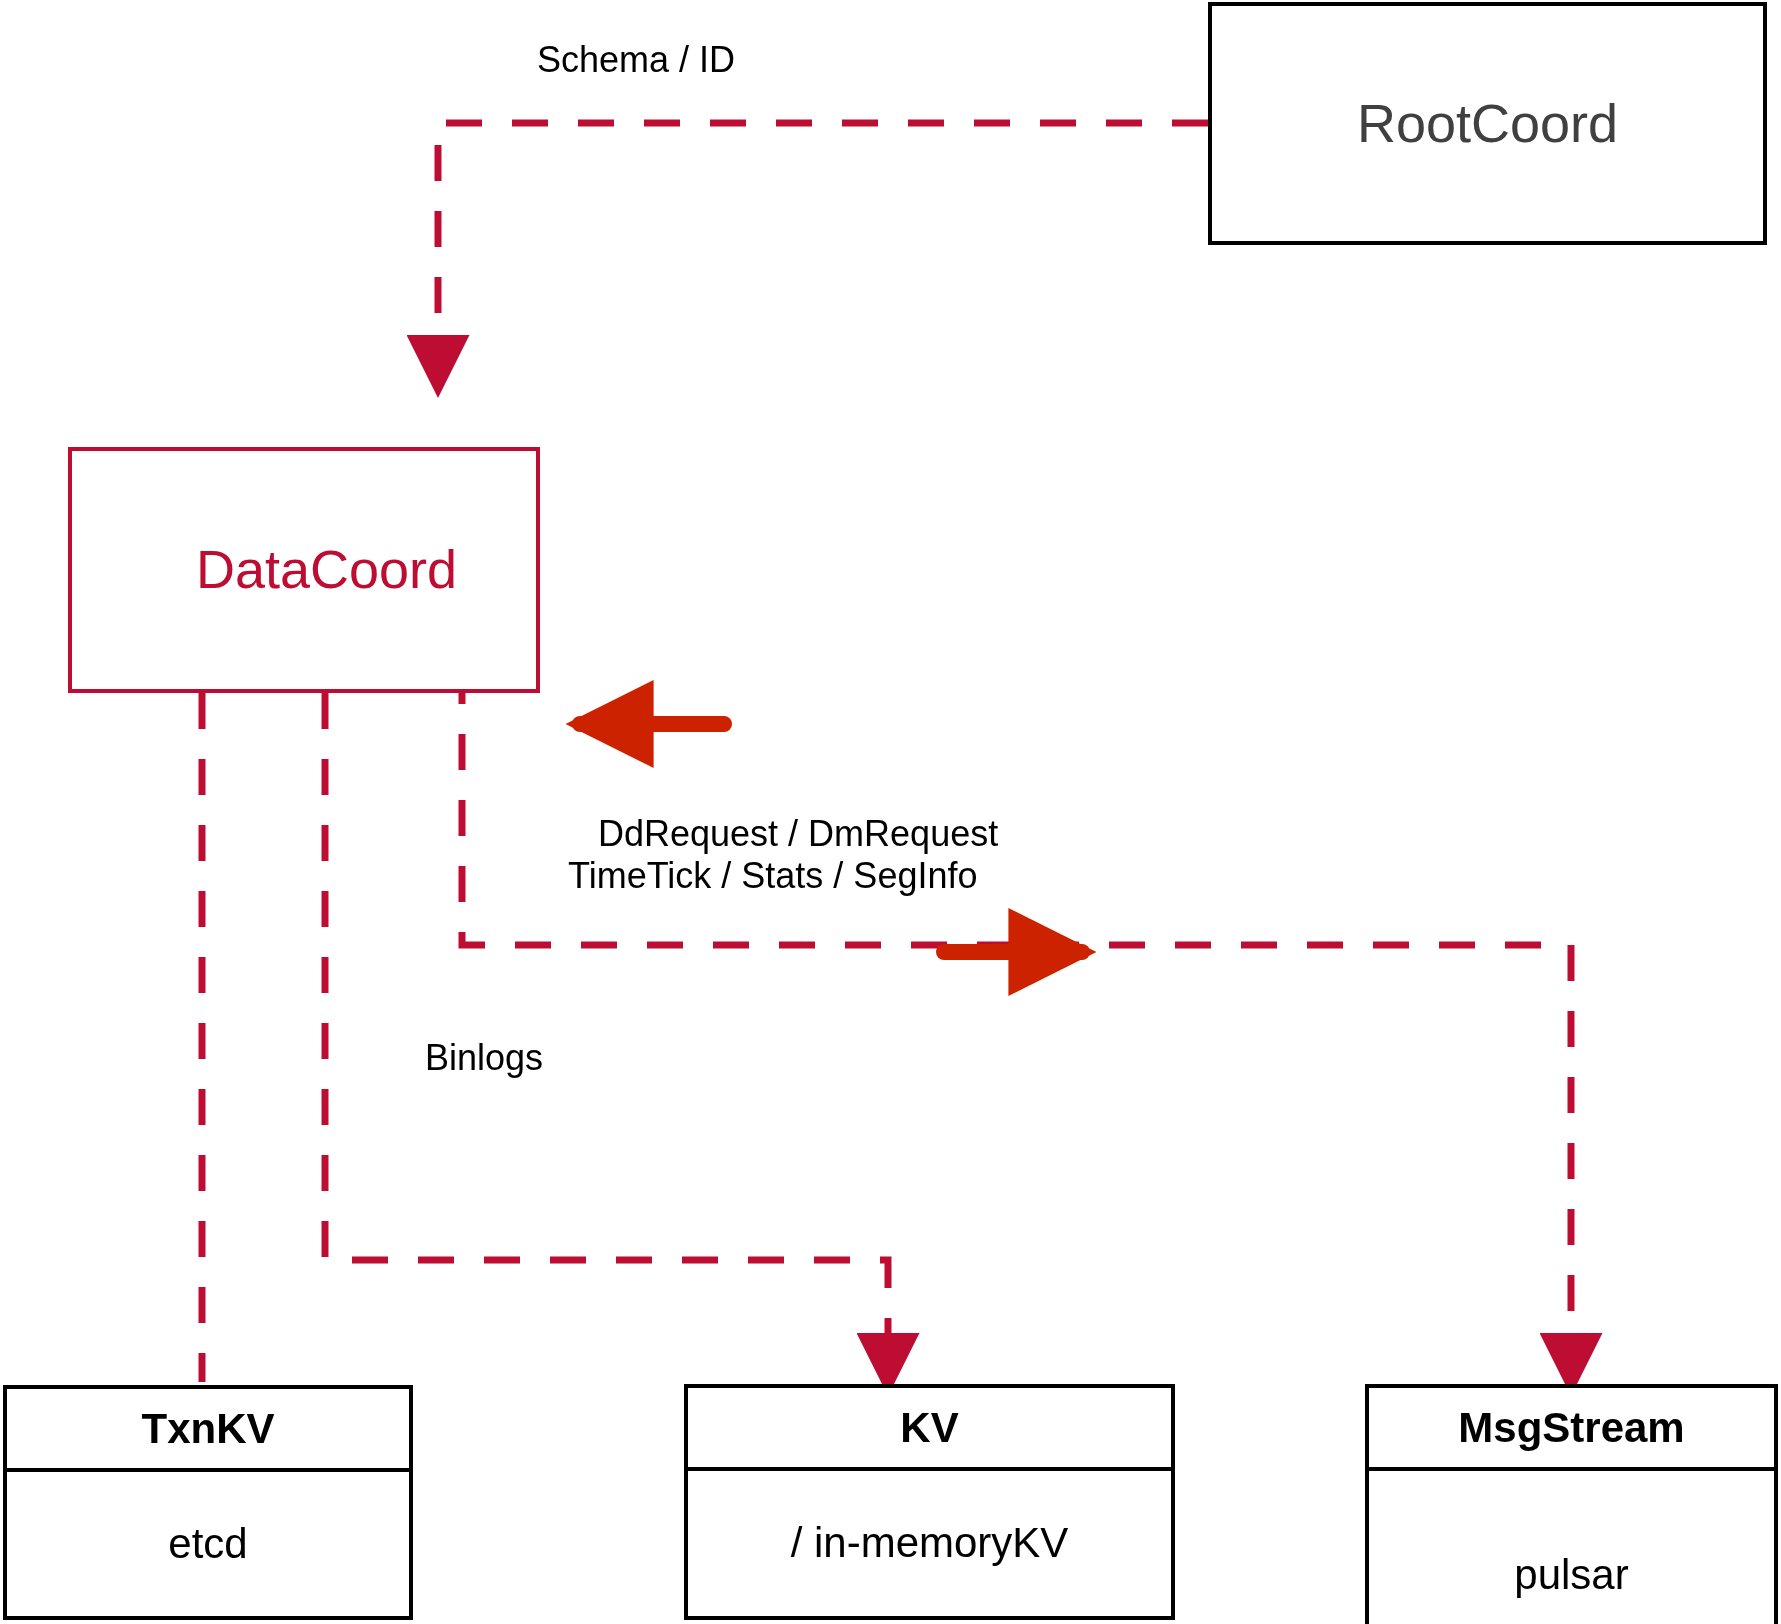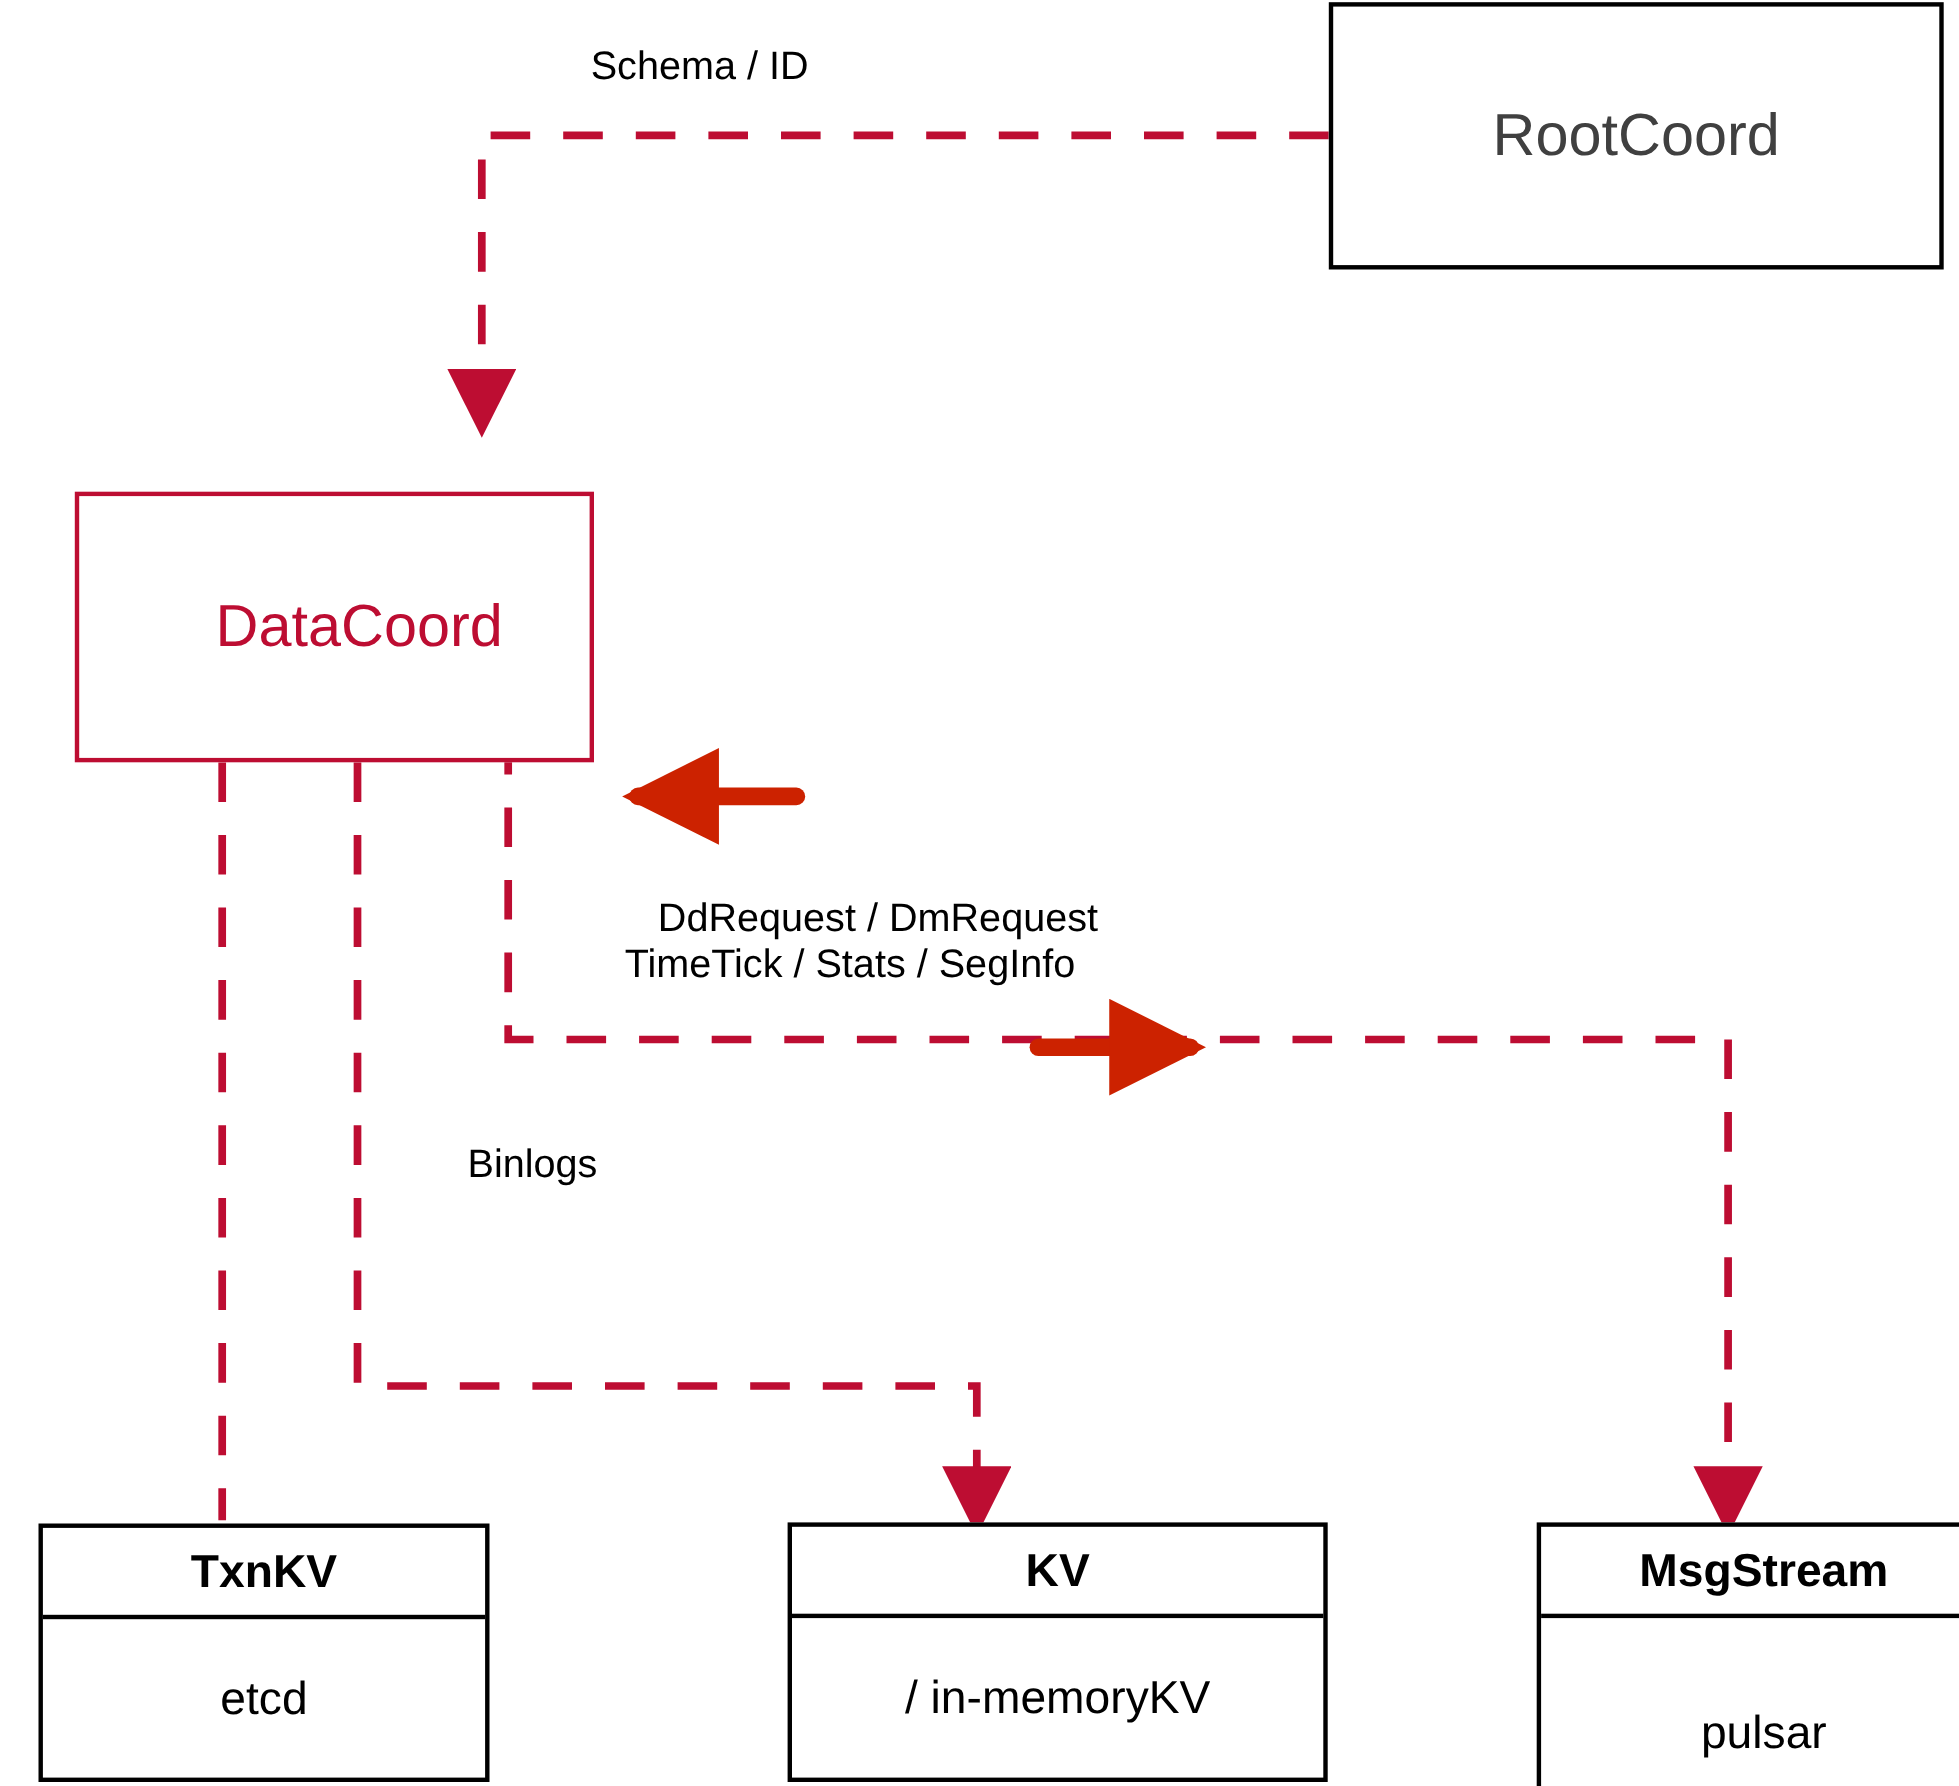--- a/index.html
+++ b/index.html
@@ -52,21 +52,20 @@
     font-size: 54px;
     color: #bd0d32;
     line-height: 1.1;
     text-align: center;
   }
   .node-split {
     border: 4px solid #000000;
     display: flex;
     flex-direction: column;
     padding: 0;
-    margin-left: 32px;
   }
   .node-split .hdr {
     border-bottom: 4px solid #000000;
     display: flex;
     align-items: center;
     justify-content: center;
     font-size: 42px;
     font-weight: bold;
     color: #000000;
   }

